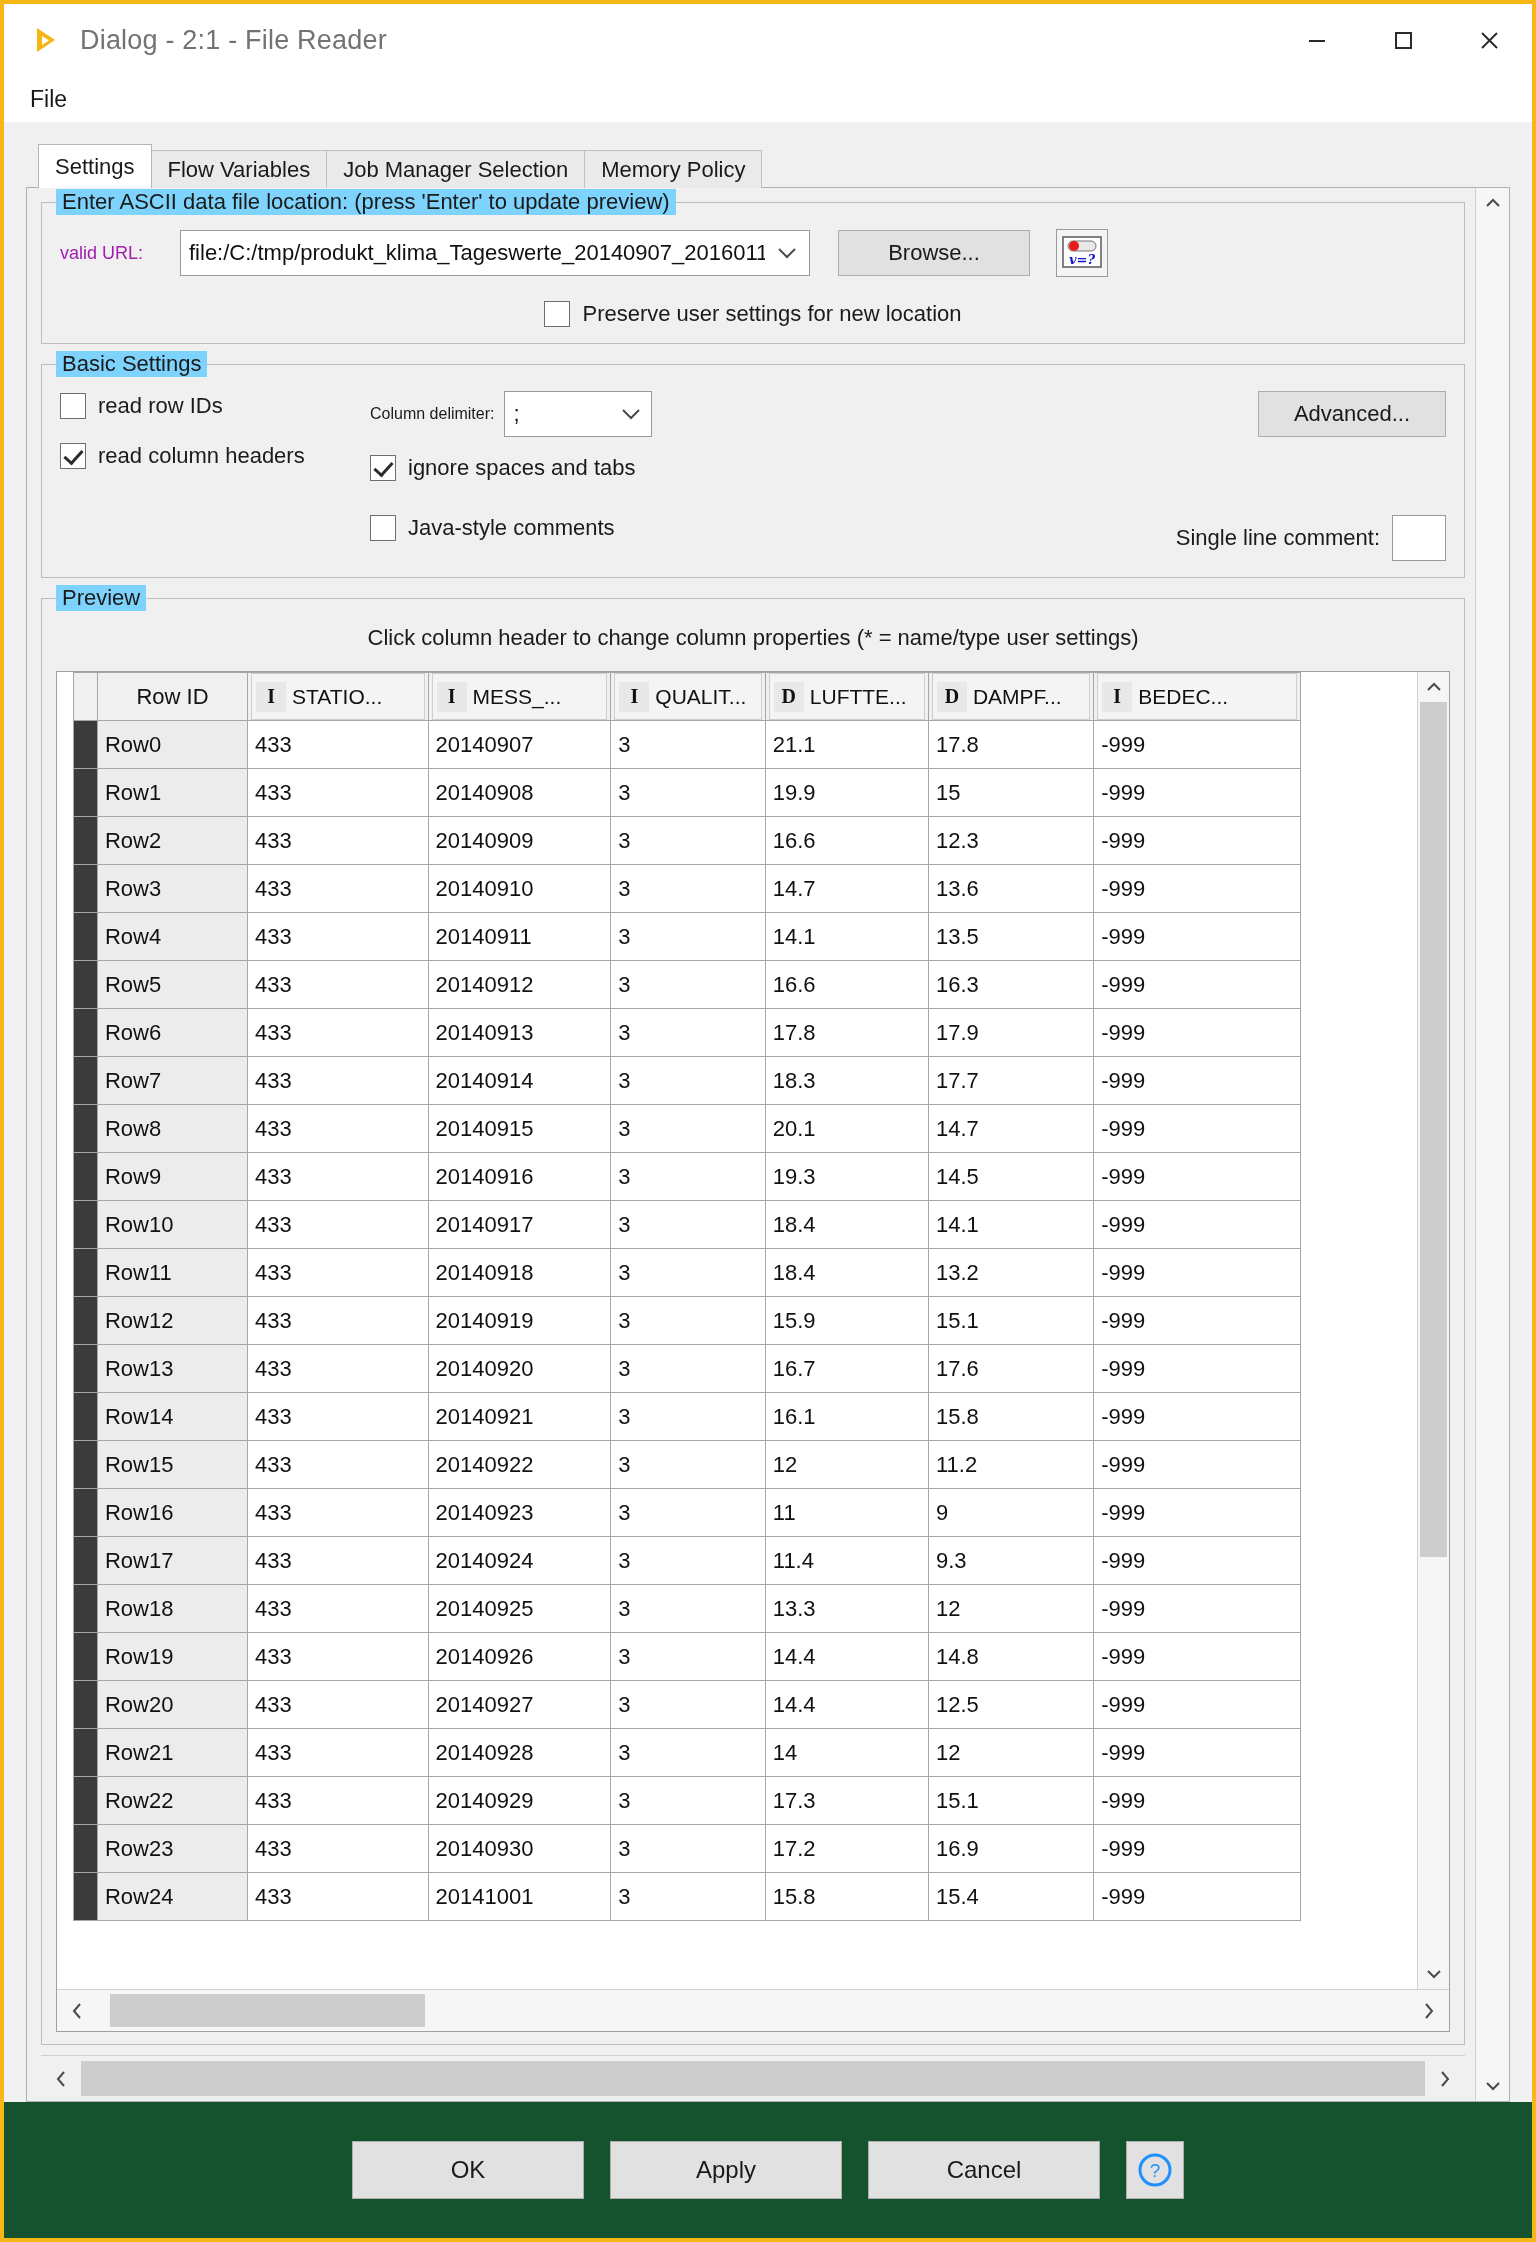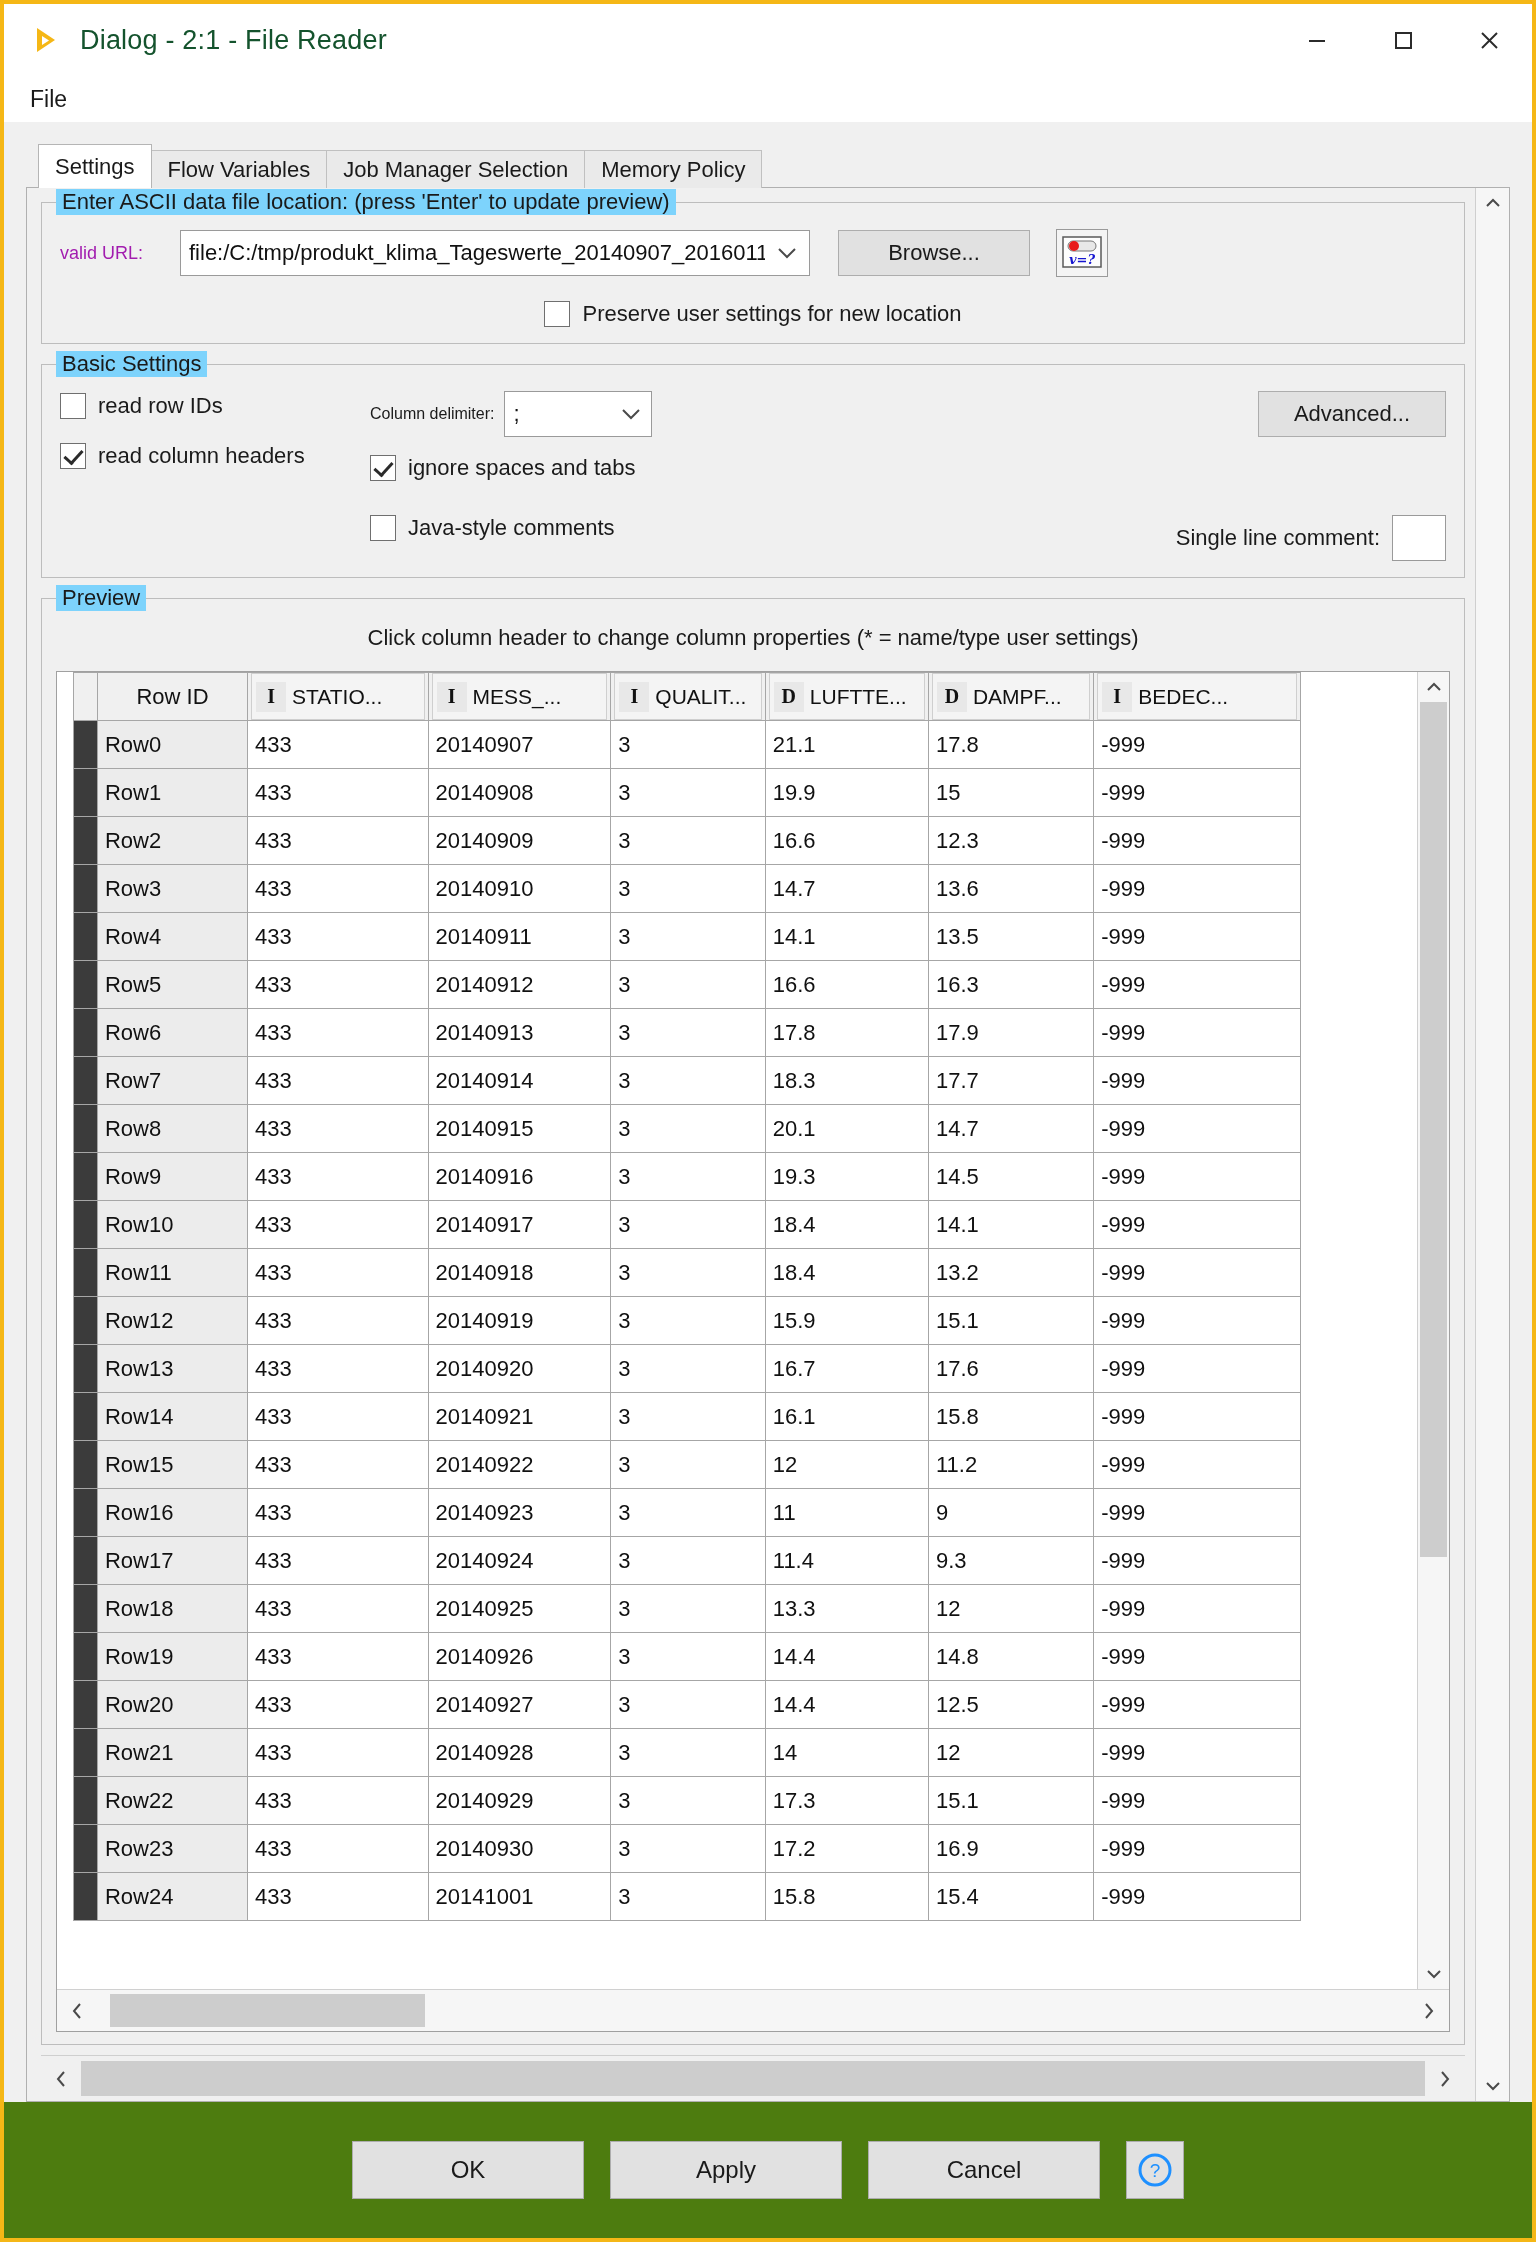--- a/index.html
+++ b/index.html
@@ -17,21 +17,21 @@
     display:flex; flex-direction:column;
   }
   
   .titlebar {
     height:72px; background:#ffffff; flex:0 0 auto;
     display:flex; align-items:center; padding-left:24px;
   }
   .knime-icon { width:34px; height:34px; position:relative; flex:0 0 auto; }
   .knime-icon svg { display:block; }
   .title-text {
-    font-size:27px; color:#14532d; margin-left:18px;
+    font-size:27px; color:#737373; margin-left:18px;
     white-space:nowrap; letter-spacing:.2px;
   }
   .win-controls { margin-left:auto; display:flex; height:100%; }
   .win-btn {
     width:86px; height:100%; display:flex; align-items:center; justify-content:center;
     background:#ffffff;
   }
   .win-btn svg { display:block; }
   
   .menubar {
@@ -190,21 +190,21 @@
     width:34px; flex:0 0 auto; background:#f0f0f0; border-left:1px solid #cfcfcf;
     display:flex; flex-direction:column; align-items:center;
   }
   .panel-hscroll {
     height:46px; flex:0 0 auto; background:#f0f0f0; border-top:1px solid #cfcfcf;
     display:flex; align-items:center;
   }
   .ph-thumb { position:absolute; top:5px; bottom:5px; background:#cdcdcd; }
   
   .footer {
-    flex:0 0 auto; height:136px; background:#4d7c0f;
+    flex:0 0 auto; height:136px; background:#14532d;
     display:flex; align-items:center; justify-content:center; gap:26px;
   }
   .btn-footer { width:232px; height:58px; font-size:24px; }
   .help-btn {
     width:58px; height:58px; background:#e1e1e1; border:1px solid #adadad;
     display:flex; align-items:center; justify-content:center;
   }
 </style>
 </head>
 <body>

